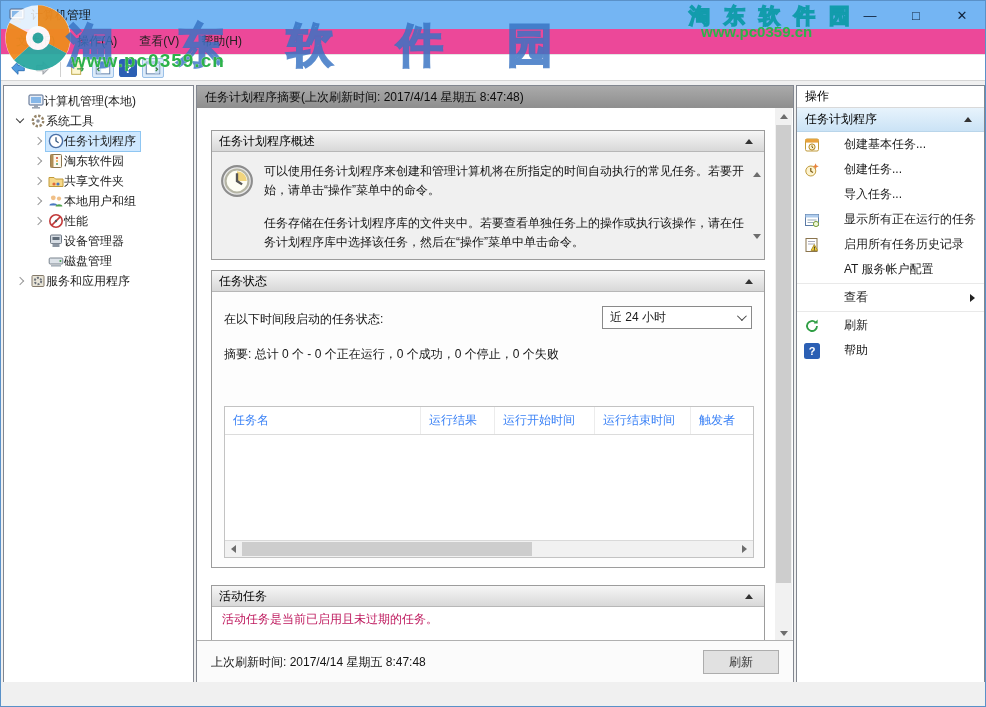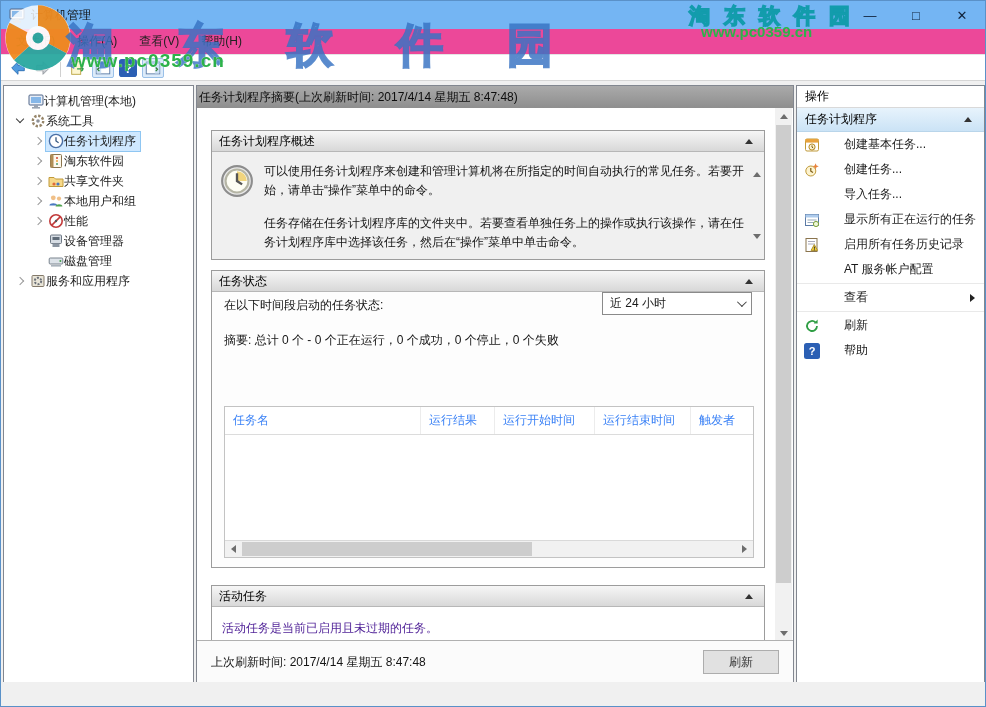--- a/index.html
+++ b/index.html
@@ -40,21 +40,21 @@
   .chev{width:16px;height:16px;flex:none;position:relative}
   .chev.collapsed::before,.chev.expanded::before{content:"";position:absolute;width:5px;height:5px;top:5px;left:5px}
   .chev.collapsed::before{border-right:1.4px solid #9a9a9a;border-bottom:1.4px solid #9a9a9a;transform:rotate(-45deg)}
   .chev.expanded::before{border-right:1.6px solid #3d3d3d;border-bottom:1.6px solid #3d3d3d;transform:rotate(45deg);top:3px}
   .tcontent{display:inline-flex;align-items:center;padding:1px 4px 1px 2px}
   .tree-row.sel .tcontent{background:#cfe8ff;outline:1px solid #8fc6f2}
   .ic{width:16px;height:16px;flex:none;display:inline-block}
   .ic svg{width:100%;height:100%;display:block}
 
   
-  .center-header{height:22px;background:linear-gradient(180deg,#aaaaaa,#8e8e8e);color:#0d0d0d;line-height:22px;padding-left:2px;white-space:nowrap;overflow:hidden}
+  .center-header{height:22px;background:linear-gradient(180deg,#aaaaaa,#8e8e8e);color:#0d0d0d;line-height:22px;padding-left:8px;white-space:nowrap;overflow:hidden}
   .center-body{position:absolute;top:22px;left:0;right:0;height:534px;background:#fff;overflow:hidden}
   .vscroll{position:absolute;right:1px;top:0;width:17px;height:534px;background:#f1f1f1}
   .vscroll .thumb{position:absolute;left:1px;right:1px;top:17px;height:458px;background:#cdcdcd}
   .sb-btn{position:absolute;left:0;width:17px;height:17px;display:flex;align-items:center;justify-content:center;background:#f1f1f1}
   .sb-btn.up{top:0}.sb-btn.down{bottom:0}
   .tri-up{width:0;height:0;border-left:4px solid transparent;border-right:4px solid transparent;border-bottom:5px solid #6d6d6d}
   .tri-down{width:0;height:0;border-left:4px solid transparent;border-right:4px solid transparent;border-top:5px solid #6d6d6d}
   .tri-left{width:0;height:0;border-top:4px solid transparent;border-bottom:4px solid transparent;border-right:5px solid #6d6d6d}
   .tri-right{width:0;height:0;border-top:4px solid transparent;border-bottom:4px solid transparent;border-left:5px solid #222;margin-left:auto;margin-right:9px}
   .tri-up.dark{border-bottom-color:#333}
@@ -63,37 +63,37 @@
   .section-head{height:21px;background:linear-gradient(180deg,#f6f6f6,#d8d8d8);border-bottom:1px solid #b7b7b7;display:flex;align-items:center;padding:0 7px;color:#000}
   .collapse-btn{margin-left:auto;display:flex;align-items:center;justify-content:center;width:16px;height:16px}
   .box-overview{top:22px;height:130px}
   .overview-body{position:relative;height:107px;background:#f0f0f0;display:flex;padding:10px 20px 6px 8px;gap:10px}
   .bigclock{width:34px;height:34px;flex:none;margin-top:2px}
   .ov-text p{line-height:19px;color:#151515;margin-bottom:14px}
   .mini-arrow{position:absolute;right:3px}
   .mini-arrow.top{top:6px}.mini-arrow.bottom{bottom:6px}
 
   .box-status{top:162px;height:298px;background:#fdfdfd}
-  .filter-row{position:relative;height:24px;}
+  .filter-row{position:relative;height:24px;margin-top:14px}
   .filter-label{position:absolute;left:12px;top:5px;color:#151515}
   .dropdown{position:absolute;right:12px;top:0;width:150px;height:23px;background:#fff;border:1px solid #8a8a8a;display:flex;align-items:center;padding-left:7px}
   .dd-chev{margin-left:auto;margin-right:7px;width:7px;height:7px;border-right:1.4px solid #444;border-bottom:1.4px solid #444;transform:rotate(45deg) translateY(-2px)}
   .summary-line{margin:16px 0 0 12px;color:#151515}
   .tablebox{position:absolute;left:12px;top:135px;width:530px;height:152px;border:1px solid #c3c3c3;background:#fff}
   .tbl-head{display:grid;grid-template-columns:196px 74px 100px 96px 1fr;height:28px;border-bottom:1px solid #dcdcdc}
   .th{display:flex;align-items:center;padding-left:8px;color:#3b82f6;border-right:1px solid #ececec}
   .th:last-child{border-right:none}
   .tbl-body{height:89px}
   .hscroll{position:absolute;left:0;right:0;bottom:0;height:17px;background:#f1f1f1;border-top:1px solid #d9d9d9}
   .hs-btn{position:absolute;top:0;width:17px;height:16px;display:flex;align-items:center;justify-content:center}
   .hs-btn.left{left:0}.hs-btn.right{right:0}
   .hscroll .thumb{position:absolute;top:1px;left:17px;width:55%;height:14px;background:#cdcdcd}
 
   .box-active{top:477px;height:80px}
-  .active-text{margin:13px 0 0 10px;line-height:16px;color:#4c1d95;white-space:nowrap;overflow:hidden}
+  .active-text{margin:4px 0 0 10px;line-height:16px;color:#be185d;white-space:nowrap;overflow:hidden}
 
   .center-footer{position:absolute;left:0;right:0;bottom:0;height:43px;background:#fbfbfb;border-top:1px solid #b0b0b0}
   .footer-text{position:absolute;left:14px;top:13px;color:#151515}
   .btn{position:absolute;right:14px;top:9px;width:76px;height:24px;background:#e1e1e1;border:1px solid #adadad;display:flex;align-items:center;justify-content:center;color:#333}
 
   
   .actions-header{height:22px;display:flex;align-items:center;padding-left:8px;border-bottom:1px solid #d9d9d9;color:#000}
   .action-group{height:24px;display:flex;align-items:center;padding:0 8px;background:linear-gradient(180deg,#e7f3fc,#cbe3f6);border-bottom:1px solid #b9d5ea;color:#000}
   .action-row{height:25px;display:flex;align-items:center;padding-left:7px;gap:24px;color:#1a1a1a}
   .aic{width:16px;height:16px;flex:none;display:flex}

